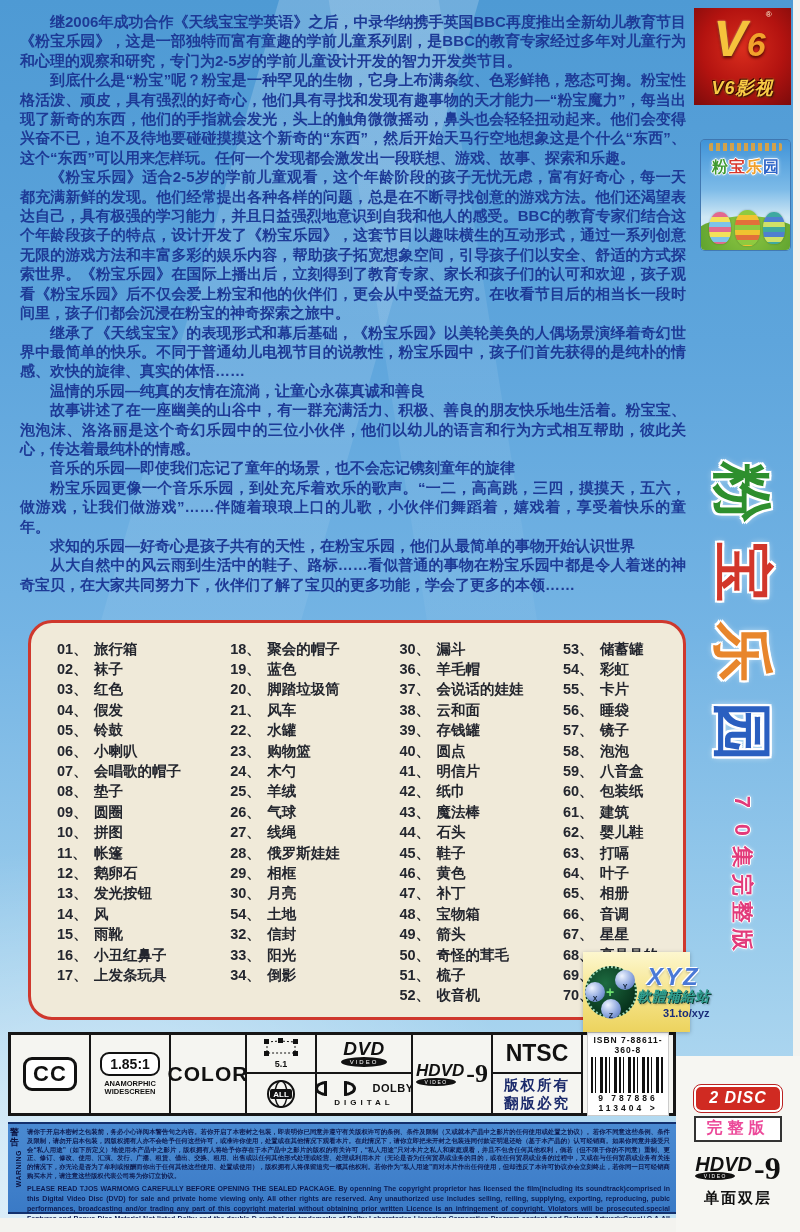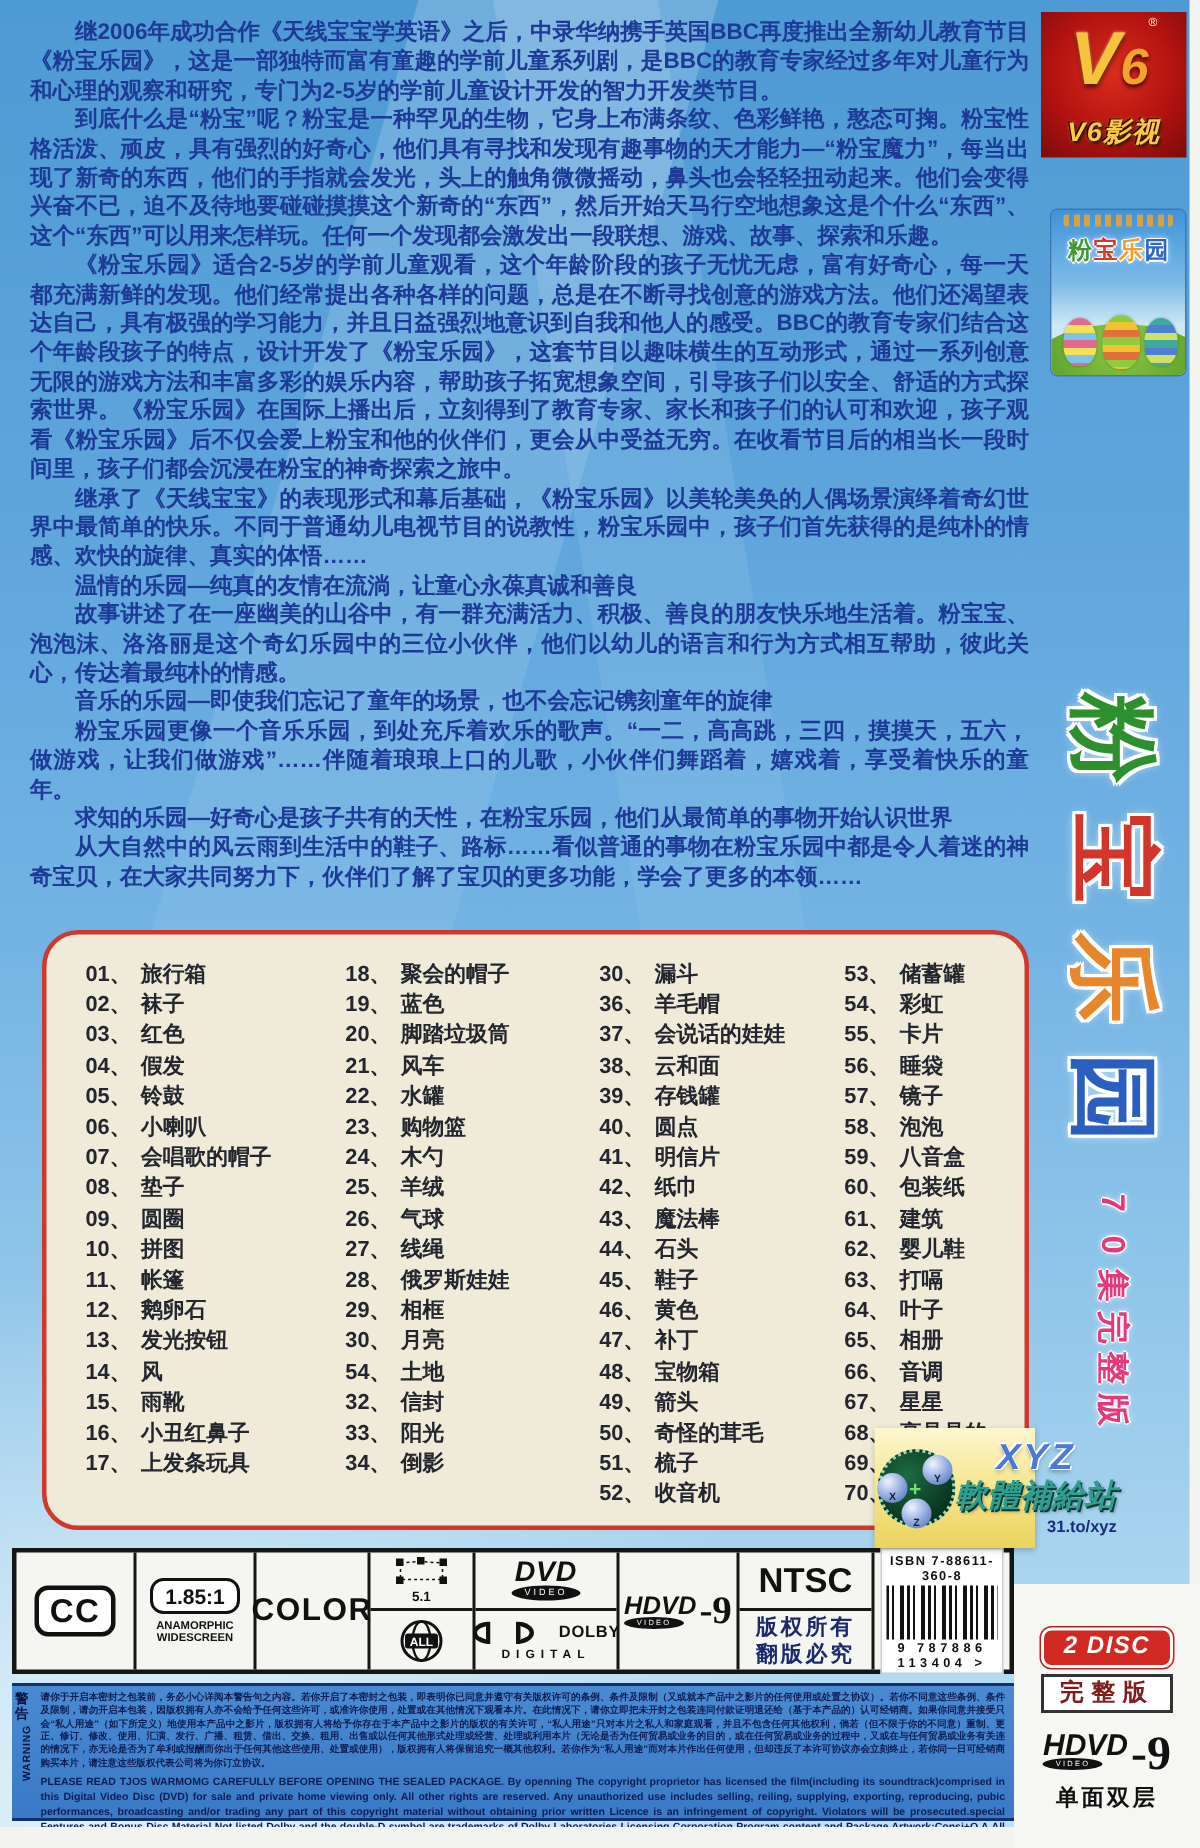--- a/index.html
+++ b/index.html
@@ -106,42 +106,42 @@
   .warn-body { flex:1; color:#0e1c52; }
   .warn-zh { font-size:6.4px; line-height:8.8px; font-weight:700; text-align:justify; }
   .warn-uk { font-size:7px; line-height:10.2px; font-weight:800; text-align:justify; margin-top:3px; }
 
   
   .rpanel { position:absolute; left:676px; top:1056px; width:124px; height:188px; background:#f6f6f2;
     display:flex; flex-direction:column; align-items:center; justify-content:center; padding-bottom:8px; }
   .disc-badge { width:88px; height:27px; background:#d02a22; border:2px solid #fff; outline:1px solid #b22;
     border-radius:7px; color:#fff; font-size:16px; font-weight:900; font-style:italic;
     display:flex; align-items:center; justify-content:center; letter-spacing:1px; }
-  .edition-badge { width:88px; height:26px; border:2px solid #333; margin-top:4px; color:#7f1d1d;
+  .edition-badge { width:88px; height:26px; border:2px solid #333; margin-top:4px; color:#ec4899;
     font-size:16px; font-weight:900; letter-spacing:5px; display:flex; align-items:center; justify-content:center; background:#fff; }
   .rp-hdvd { margin-top:8px; display:flex; align-items:center; color:#111; }
   .rp-hdvd .hdvd-word { font-size:20px; }
   .rp-hdvd .hdvd-9 { font-size:32px; }
   .rp-layer { font-size:15px; font-weight:900; color:#111; letter-spacing:2px; margin-top:2px; }
 
   
   .wm { position:absolute; left:583px; top:952px; width:107px; height:80px; z-index:6;
     background:linear-gradient(180deg,#fdf7cf 0%,#f5e387 55%,#ecd35e 100%); box-shadow:0 1px 4px rgba(0,0,0,.25);
     display:flex; align-items:center; padding:2px; }
   .wm-ball { width:52px; height:52px; flex:none; border-radius:50%; position:relative;
     background:radial-gradient(circle at 38% 32%, #1d6b40, #07331c 75%); border:2px dotted #9fd8b8; }
   .wm-sphere { position:absolute; width:20px; height:20px; border-radius:50%;
     background:radial-gradient(circle at 35% 30%, #eef4ff, #8aa4dd 55%, #4a66b0); color:#123; font-size:7px; font-weight:900;
     display:flex; align-items:flex-end; justify-content:center; }
   .wm-x { left:-2px; top:14px; } .wm-y { right:0px; top:2px; } .wm-z { left:14px; bottom:-3px; }
   .wm-plus { position:absolute; left:19px; top:16px; color:#6fe06f; font-size:14px; font-weight:900; }
   .wm-text { flex:1; display:flex; flex-direction:column; align-items:flex-end; padding-right:3px; }
   .wm-xyz { font-size:24px; font-weight:900; font-style:italic; color:#4a79d6; line-height:22px; letter-spacing:2px;
     text-shadow:1px 1px 0 #fff,-1px -1px 0 #fff,0 2px 3px rgba(0,0,0,.3); align-self:center; }
-  .wm-name { font-size:21px; font-weight:900; font-style:italic; color:#2f9e8f; letter-spacing:.5px;
+  .wm-name { font-size:14px; font-weight:900; font-style:italic; color:#2f9e8f; letter-spacing:.5px;
     text-shadow:1px 1px 0 #0a3c34, 2px 2px 2px rgba(0,0,0,.25); white-space:nowrap; }
   .wm-url { font-size:11px; font-weight:700; color:#1a2d7a; margin-top:1px; }
 </style>
 </head>
 <body>
 
 <div class="page">
   <div class="cover">
     <div class="ray ray1"></div>
     <div class="ray ray2"></div>

